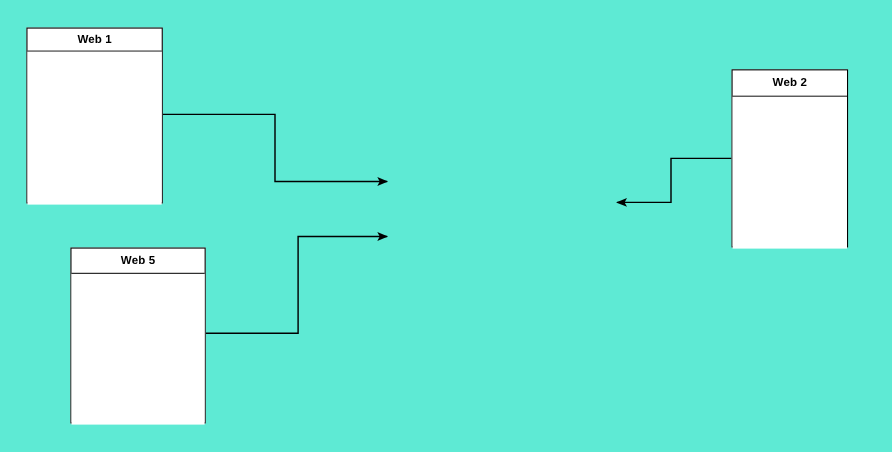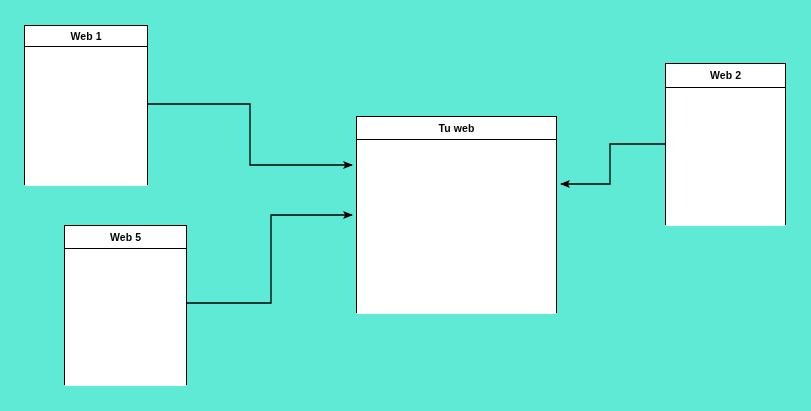--- a/index.html
+++ b/index.html
@@ -73,23 +73,19 @@
   <div class="node" id="node-web1" style="left: 24px; top: 25px; width: 124px; height: 160px;">
     <div class="node-header" style="height: 21px;">Web 1</div>
     <div class="node-body" style="height: 139px;"></div>
   </div>
 
   <div class="node" id="node-web3" style="left: 64px; top: 225px; width: 123px; height: 160px;">
     <div class="node-header" style="height: 23px;">Web 5</div>
     <div class="node-body" style="height: 137px;"></div>
   </div>
 
-  <div class="node" id="node-tuweb" style="left: 356px; top: 116px; width: 201px; height: 197px;">
-    <div class="node-header" style="height: 23px;">Tu web</div>
-    <div class="node-body" style="height: 174px;"></div>
-  </div>
 
-  <div class="node" id="node-web2" style="left: 665px; top: 63px; width: 121px; height: 162px;">
+  <div class="node" id="node-web2" style="left: 665px; top: 63px; width: 106px; height: 162px;">
     <div class="node-header" style="height: 24px;">Web 2</div>
     <div class="node-body" style="height: 138px;"></div>
   </div>
 
 </div>
 
 </body></html>

